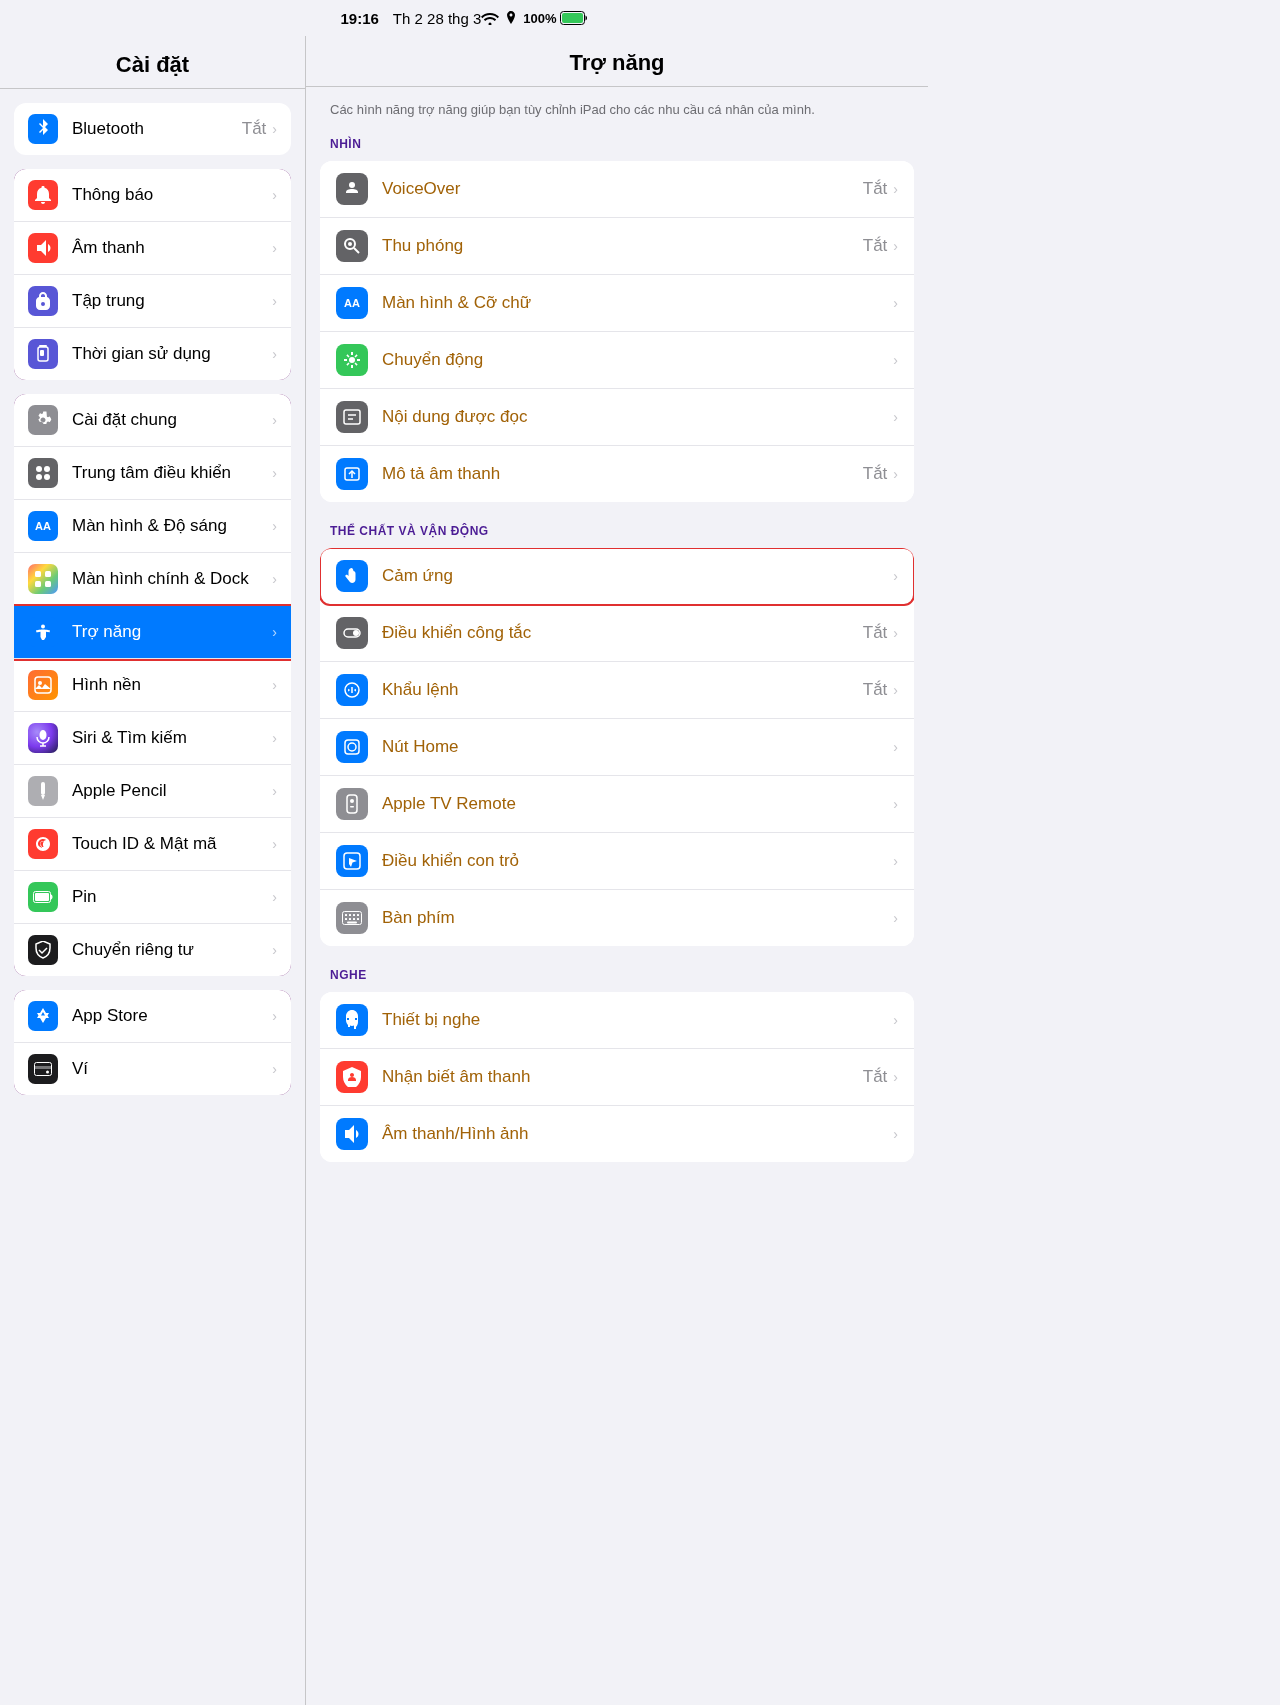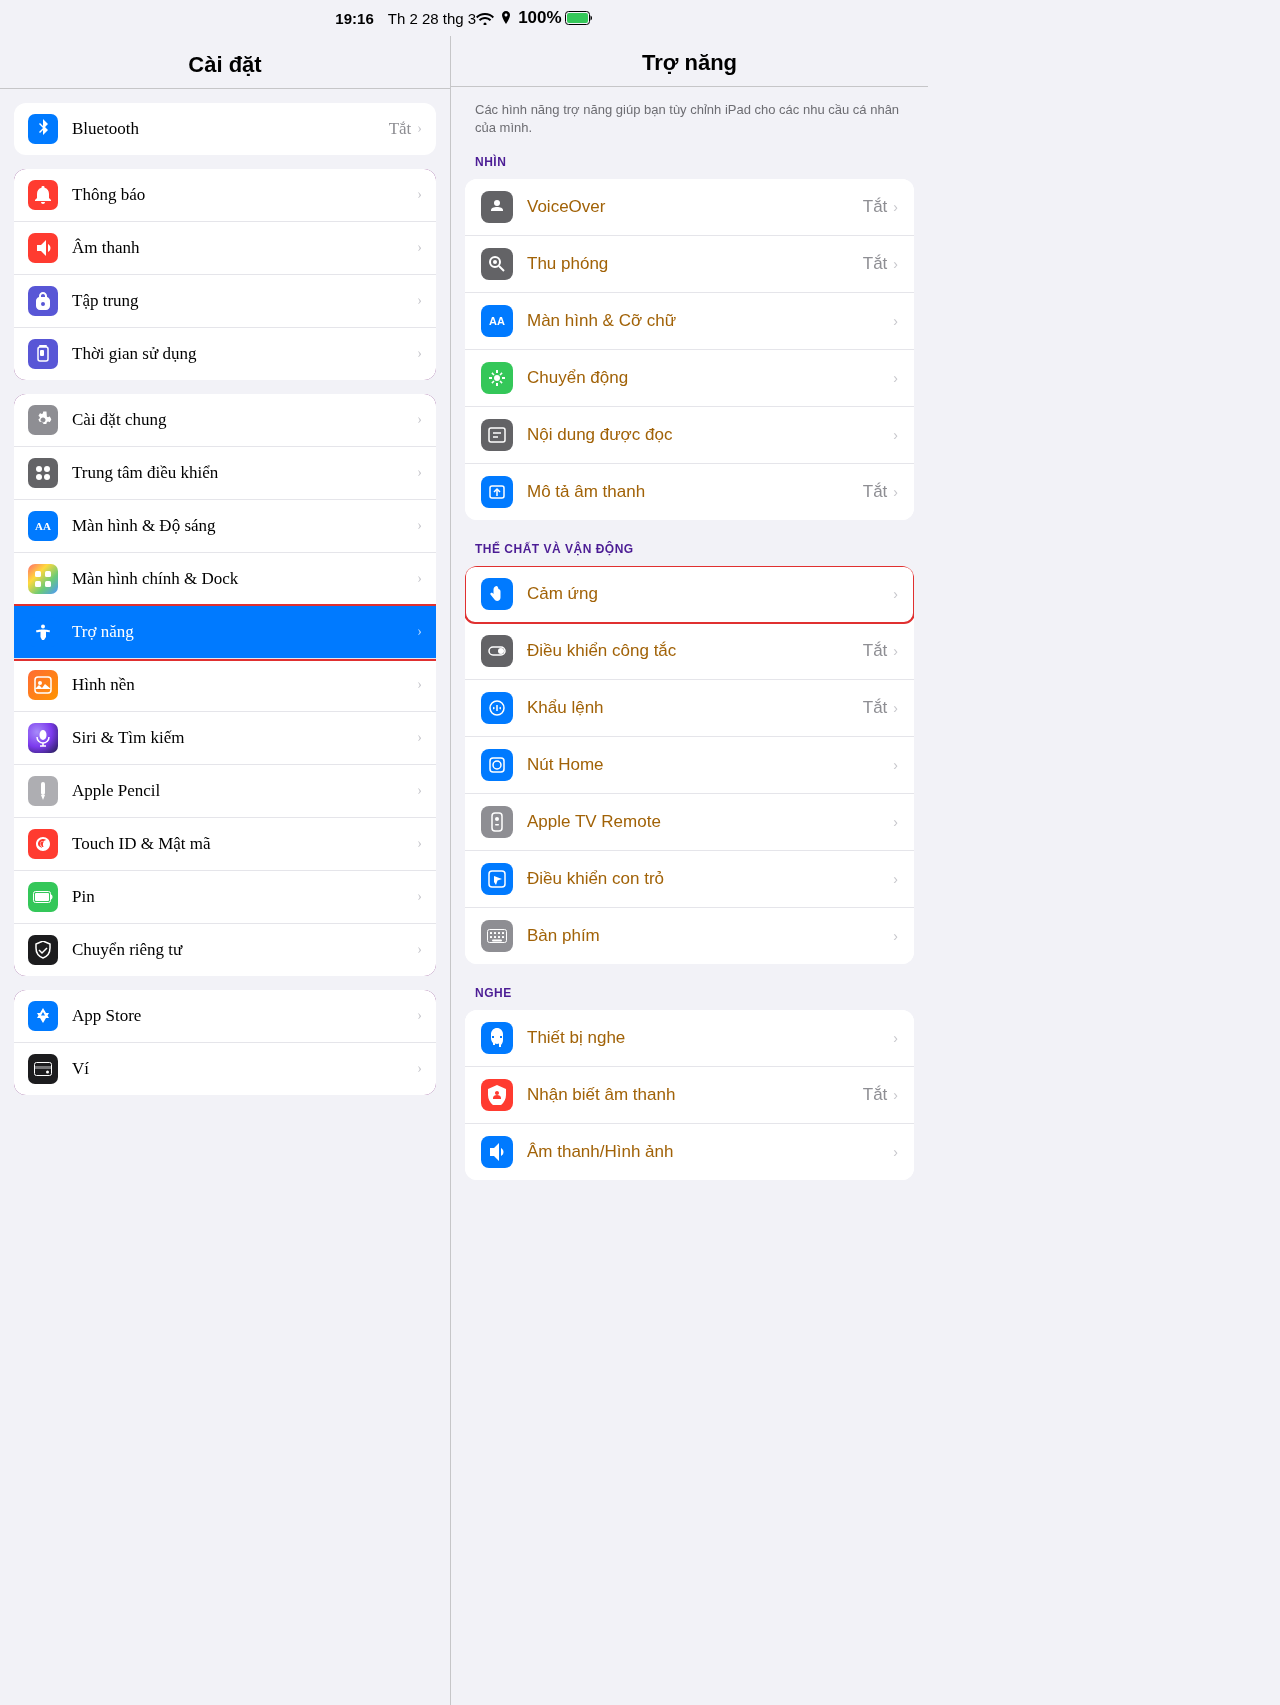--- a/index.html
+++ b/index.html
@@ -31,21 +31,21 @@
 
     
     .main-container {
       display: flex;
       height: calc(1705px - 36px);
       background: #f2f2f7;
     }
 
     
     .sidebar {
-      width: 451px;
+      width: 306px;
       background: #f2f2f7;
       overflow-y: auto;
       border-right: 1px solid #c6c6c8;
       flex-shrink: 0;
     }
 
     .sidebar-header {
       padding: 16px 20px 10px;
       font-size: 22px;
       font-weight: 700;
@@ -53,21 +53,20 @@
       background: #f2f2f7;
       text-align: center;
       border-bottom: 1px solid #c6c6c8;
     }
 
     .settings-group {
       background: #701a75;
       border-radius: 12px;
       margin: 14px 14px 0;
       overflow: hidden;
-      font-family: Liberation Serif, serif;
     }
 
     .settings-item {
       display: flex;
       align-items: center;
       padding: 11px 14px;
       background: #fff;
       border-bottom: 1px solid #e5e5ea;
       cursor: pointer;
       min-height: 50px;
@@ -229,21 +228,21 @@
       <path d="M9 11.5a1.5 1.5 0 1 1 0 3 1.5 1.5 0 0 1 0-3z" fill="#000"></path>
       <path d="M9 8C10.9 8 12.6 8.8 13.8 10l1.4-1.4C13.5 6.9 11.4 6 9 6s-4.5.9-6.2 2.6L4.2 10C5.4 8.8 7.1 8 9 8z" fill="#000"></path>
       <path d="M9 4C12 4 14.7 5.2 16.6 7.2l1.4-1.4C15.9 3.6 12.7 2 9 2S2.1 3.6 0 5.8l1.4 1.4C3.3 5.2 6 4 9 4z" fill="#000"></path>
     </svg>
 
     <svg width="12" height="14" viewBox="0 0 12 14">
       <path d="M6 0C3.8 0 2 1.8 2 4c0 3 4 9 4 9s4-6 4-9c0-2.2-1.8-4-4-4zm0 5.5C5.2 5.5 4.5 4.8 4.5 4S5.2 2.5 6 2.5 7.5 3.2 7.5 4 6.8 5.5 6 5.5z" fill="#000"></path>
     </svg>
 
     <div style="display:flex;align-items:center;gap:3px;">
-      <span style="font-size:17px;font-weight:600;">100%</span>
+      <span style="font-size:13px;font-weight:600;">100%</span>
       <svg width="28" height="14" viewBox="0 0 28 14">
         <rect x="0.5" y="0.5" width="24" height="13" rx="3" ry="3" stroke="#000" stroke-width="1" fill="none"></rect>
         <rect x="2" y="2" width="21" height="10" rx="2" ry="2" fill="#34c759"></rect>
         <path d="M25.5 4.5v5c1-.5 1.5-1.2 1.5-2.5s-.5-2-1.5-2.5z" fill="#000"></path>
       </svg>
     </div>
   </div>
 </div>
 
 <div class="main-container">

